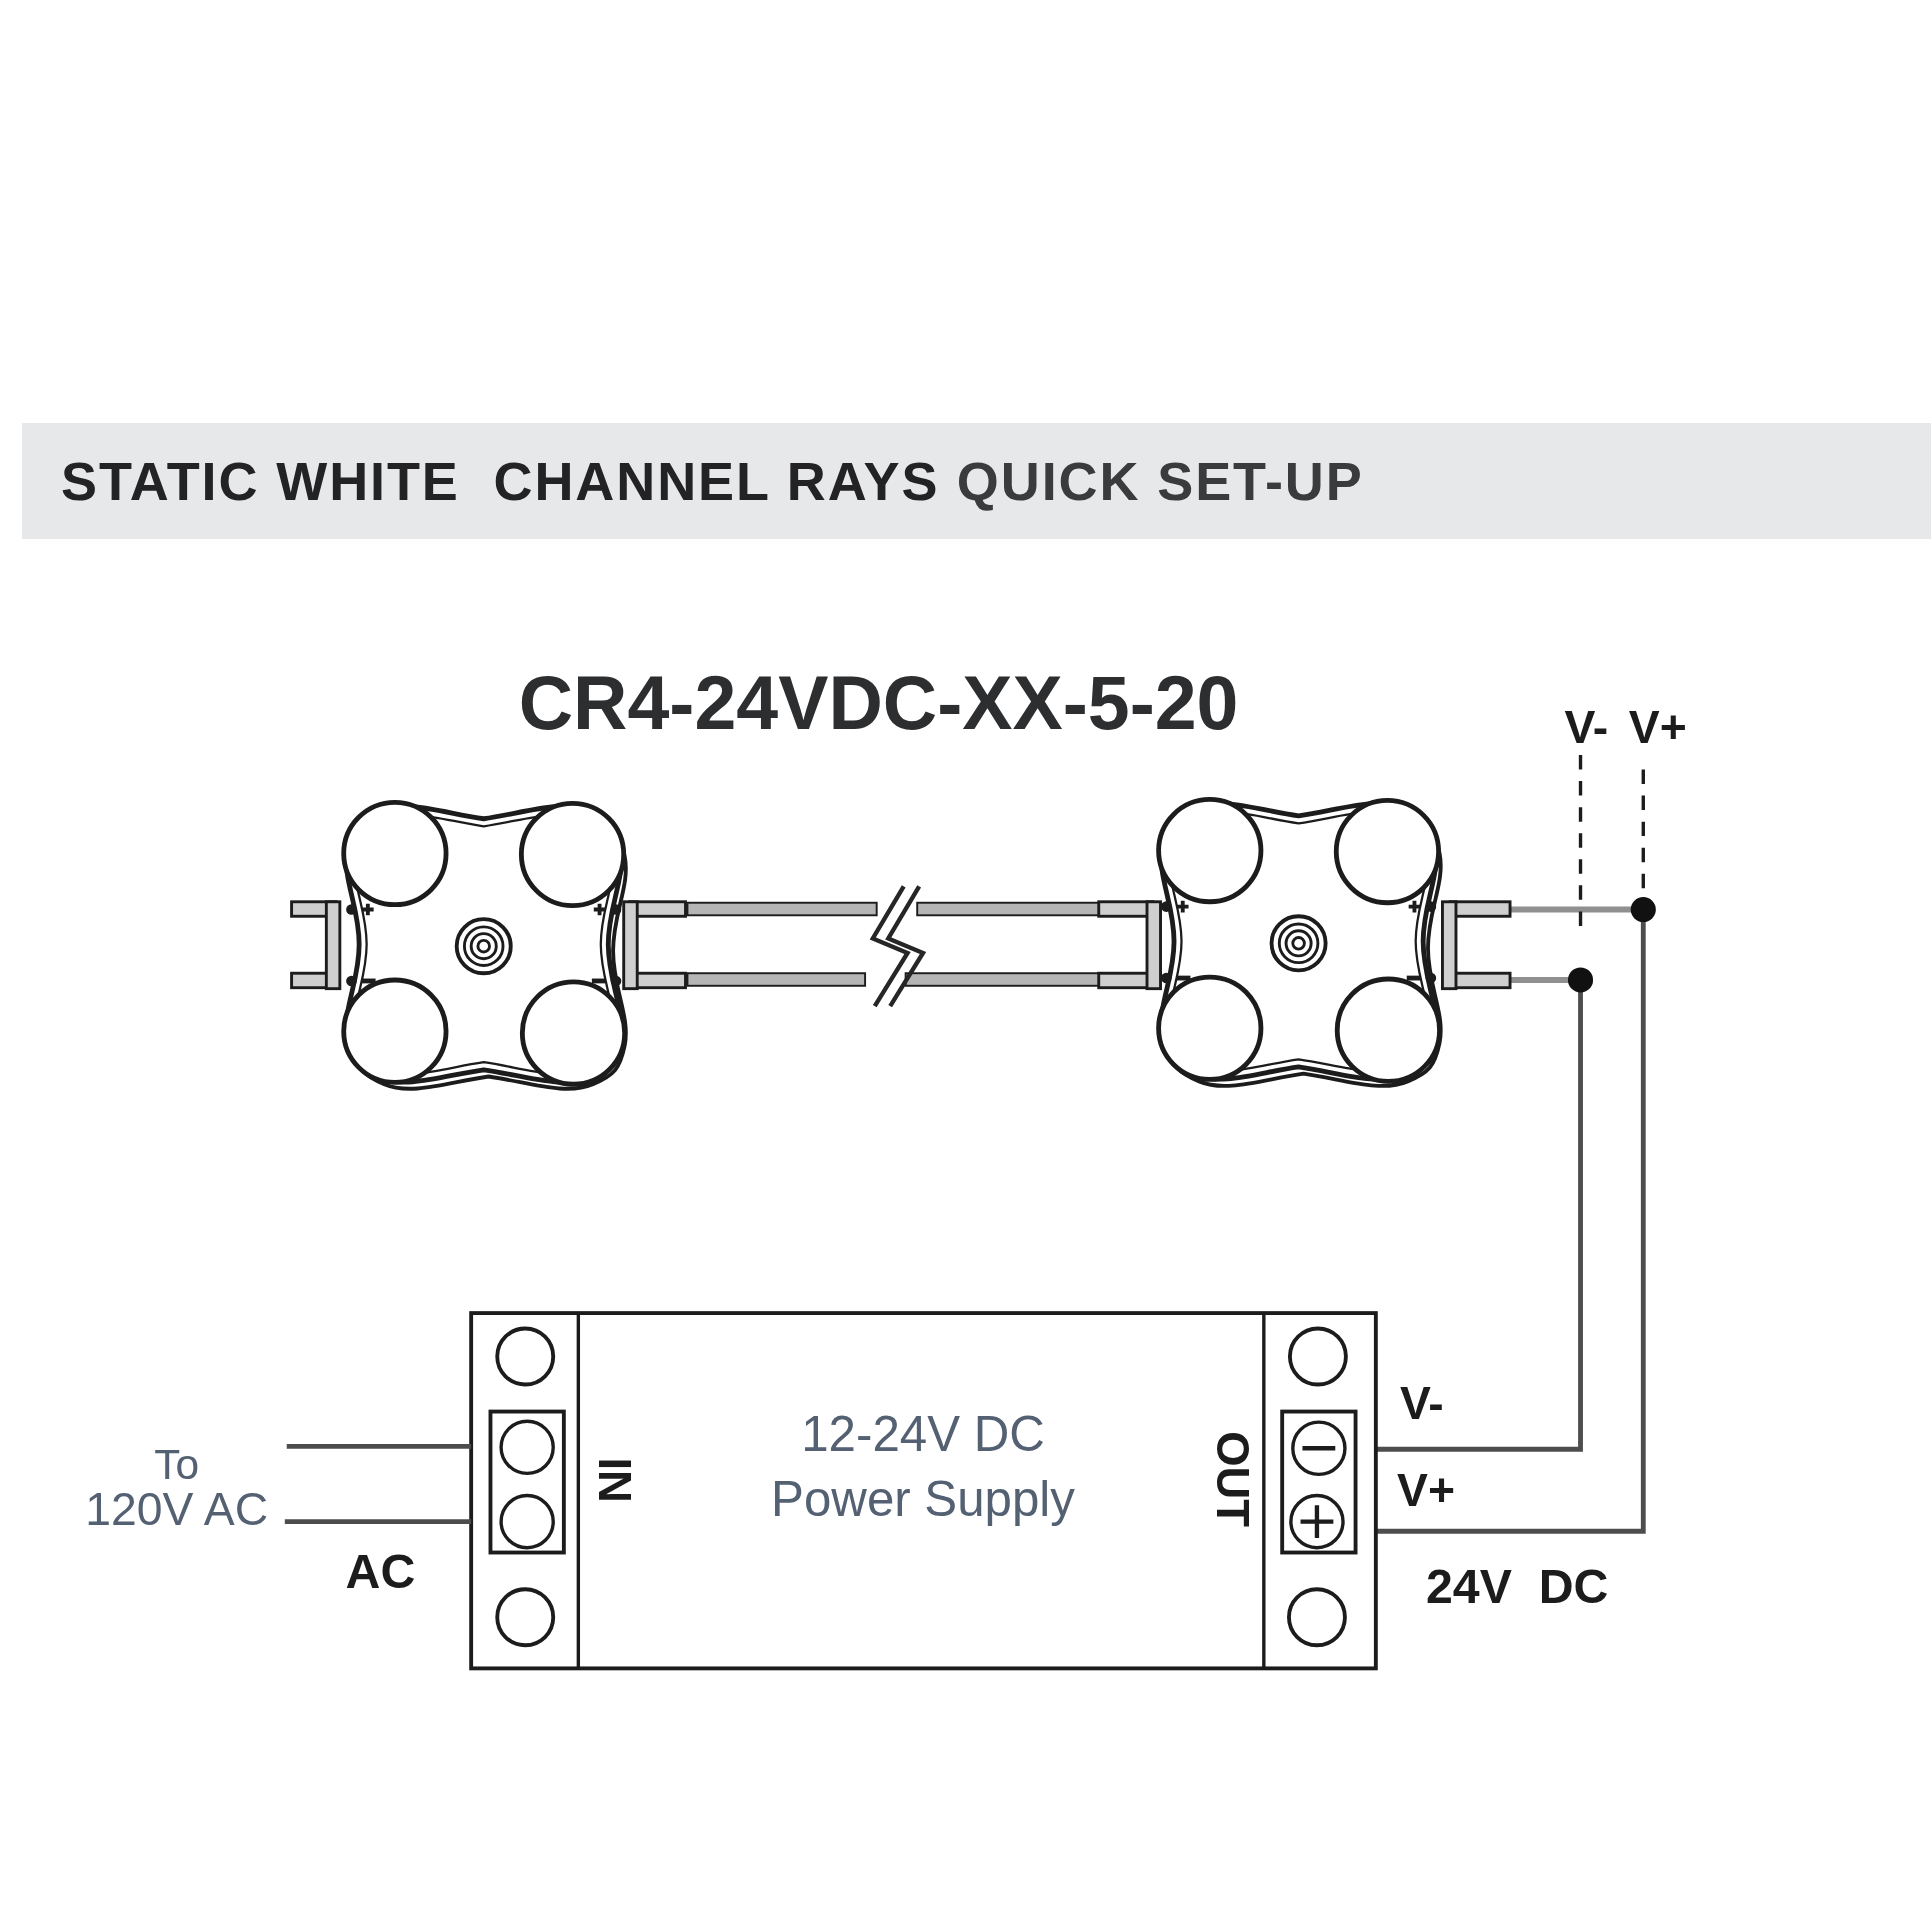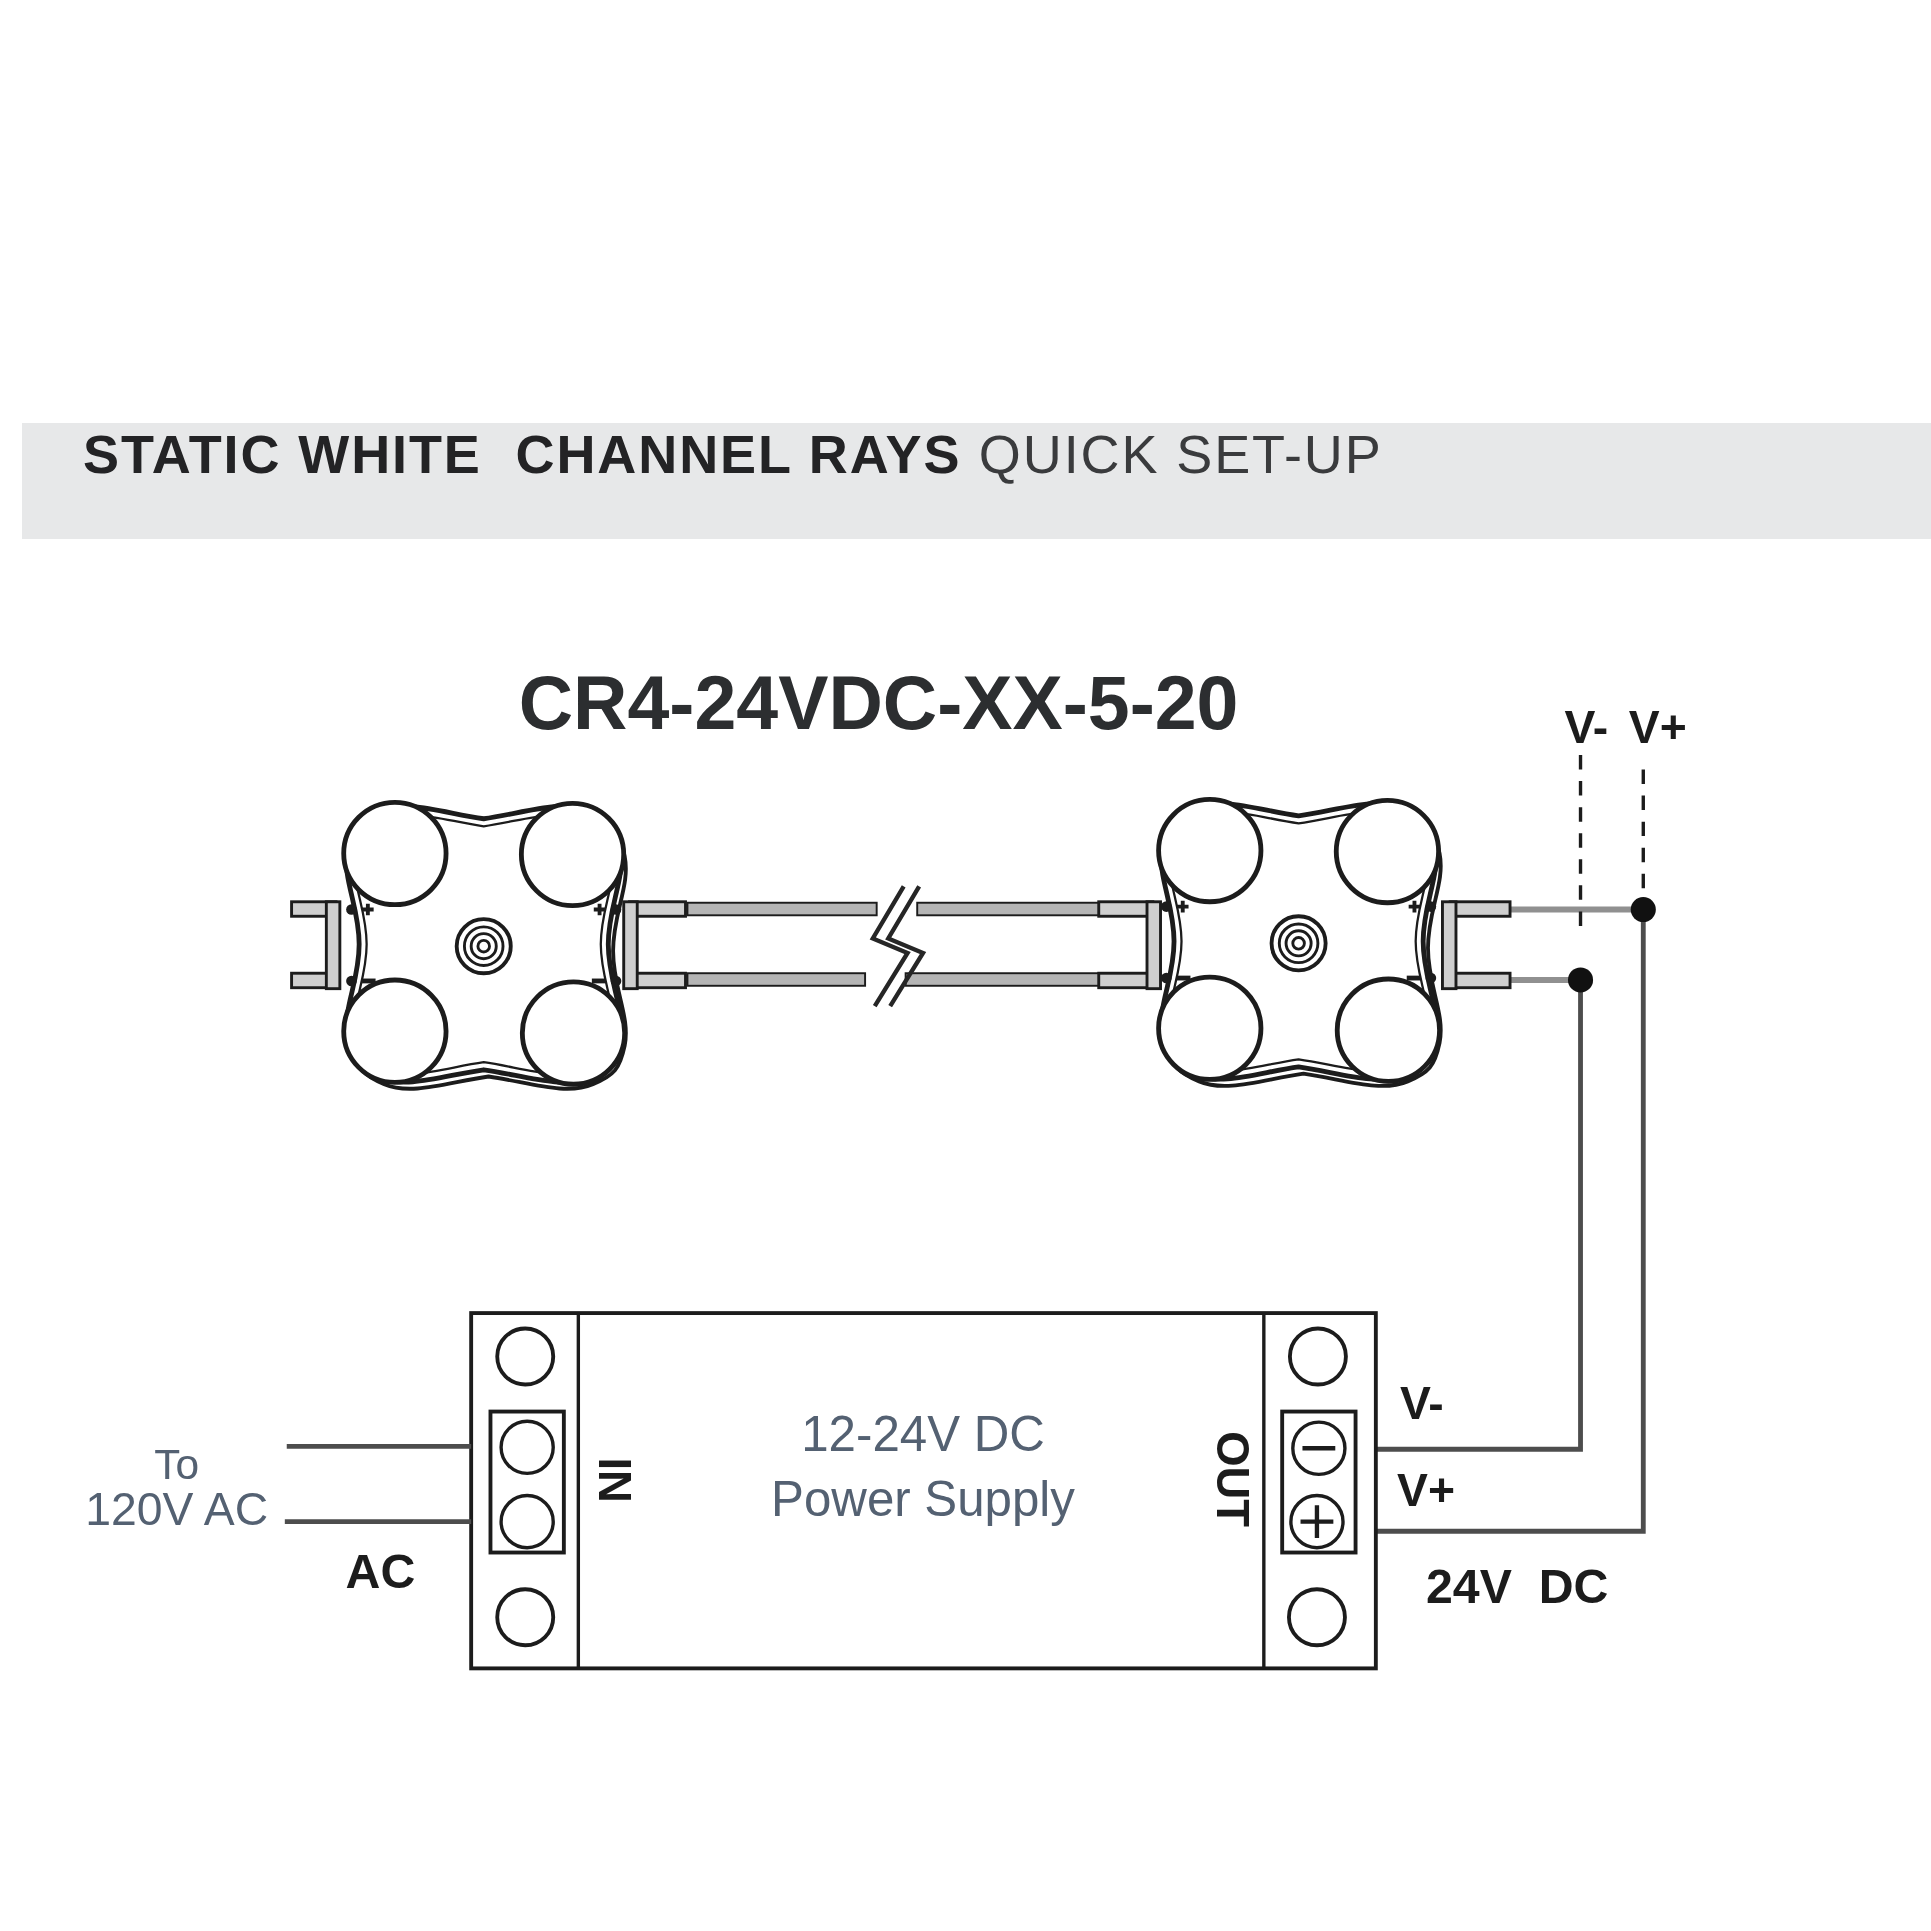--- a/index.html
+++ b/index.html
@@ -1,22 +1,22 @@
 <!DOCTYPE html>
 <html><head>
 <meta charset="utf-8">
 <style>
   html,body{margin:0;padding:0;background:#ffffff;}
   body{width:1931px;height:1931px;position:relative;font-family:"Liberation Sans",sans-serif;}
   .header-bar{
     position:absolute;left:22px;top:423px;width:1909px;height:116px;
-    background:#e7e8e9;display:flex;box-sizing:border-box;padding-left:61px;
+    background:#e7e8e9;display:flex;align-items:center;box-sizing:border-box;padding-left:39px;
   }
   .header-bar .t-bold{font-weight:700;font-size:54px;letter-spacing:1.9px;color:#232325;white-space:pre;}
-  .header-bar .t-light{font-weight:400;font-size:54px;letter-spacing:1.9px;color:#3a3b3d;white-space:pre;margin-left:17.4px;}
+  .header-bar .t-light{font-weight:700;font-size:54px;letter-spacing:1.9px;color:#3a3b3d;white-space:pre;margin-left:17.4px;}
   svg{position:absolute;left:0;top:0;}
   svg text{font-family:"Liberation Sans",sans-serif;}
   .lbl{font-weight:700;fill:#1c1c1c;}
   .blue{fill:#546172;font-weight:400;}
   .pre{white-space:pre;}
 </style>
 </head>
 <body>
 
 <div class="header-bar">

